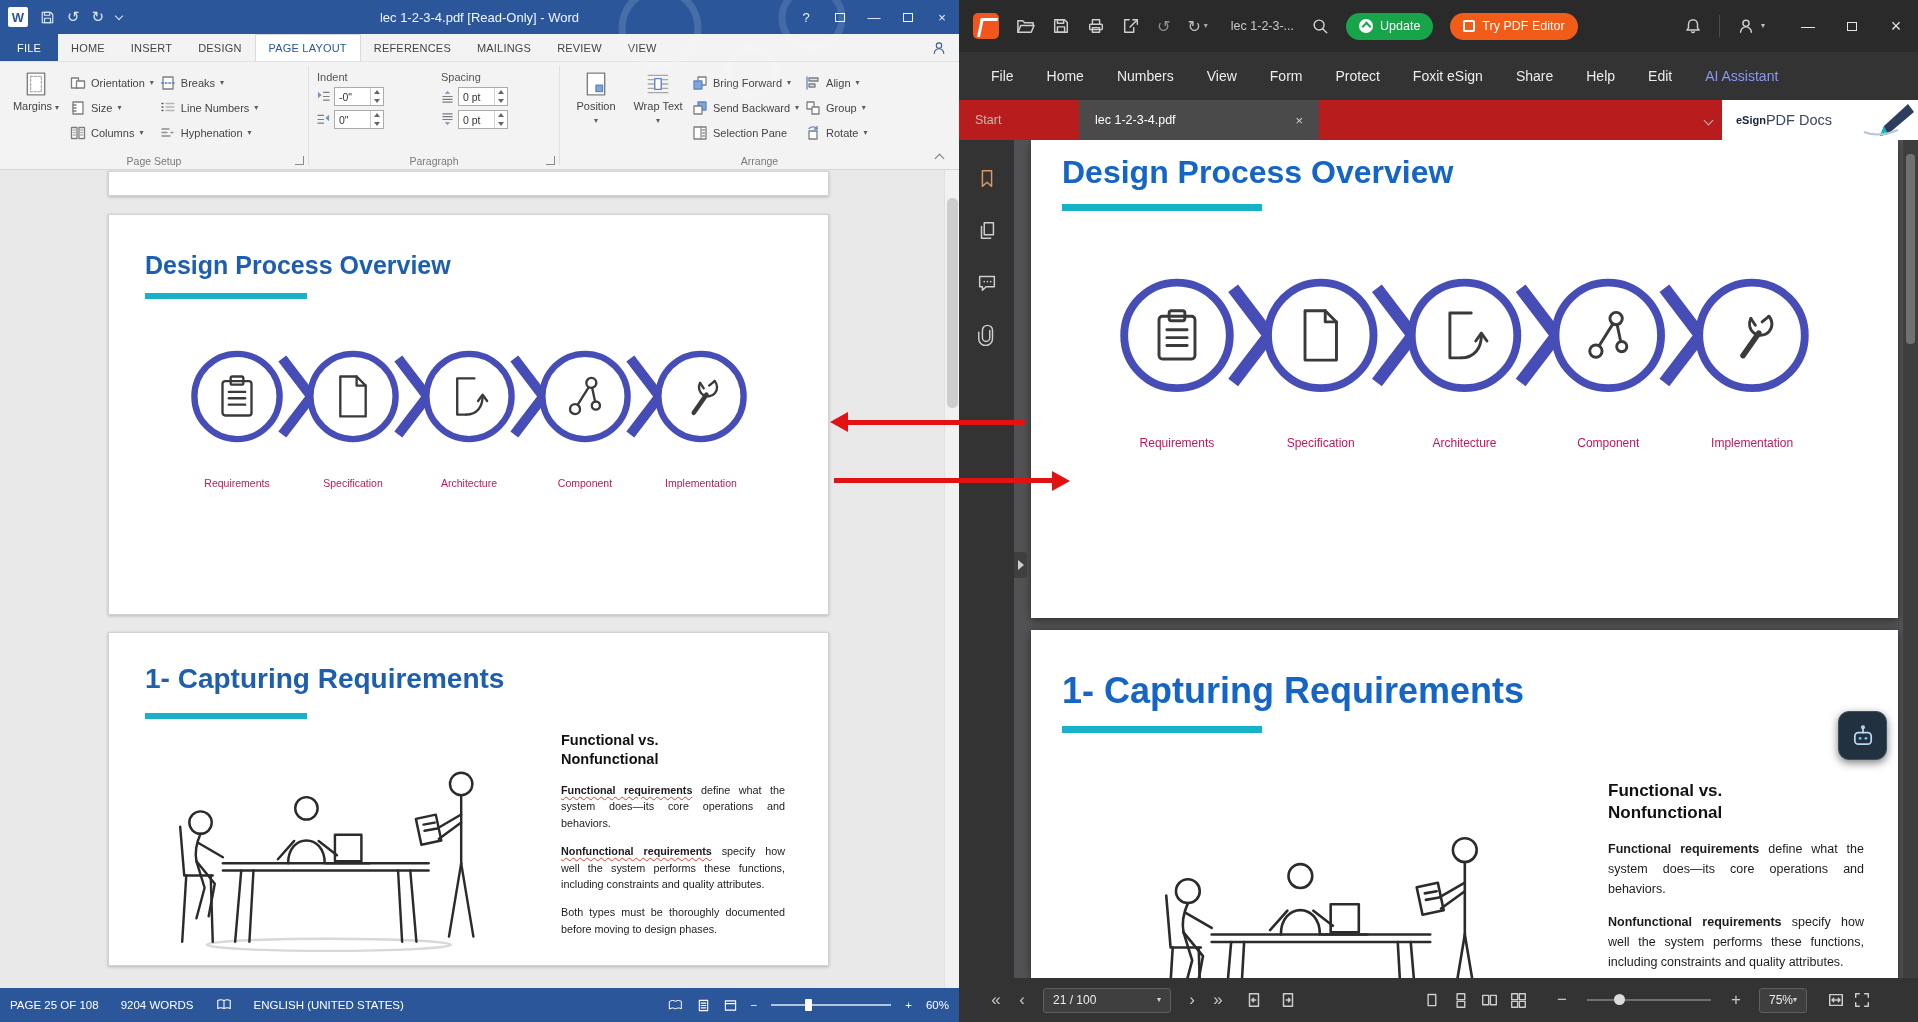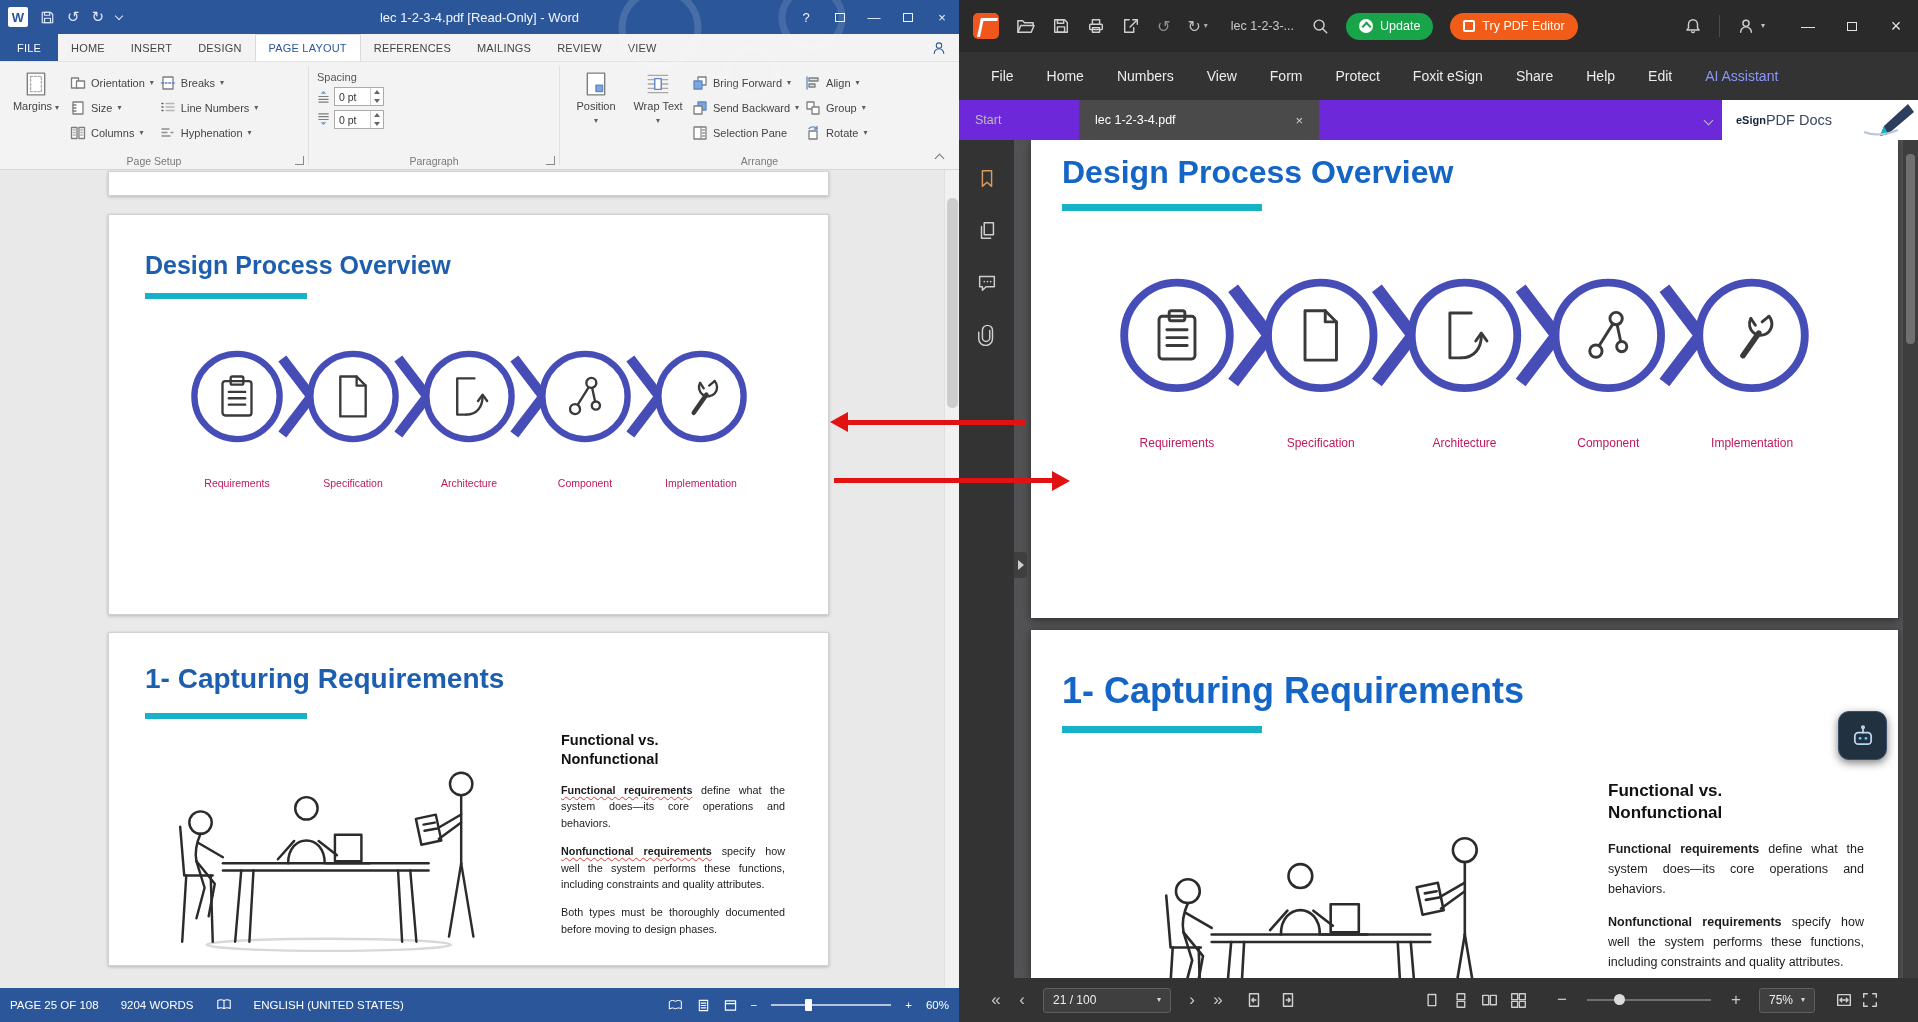--- a/index.html
+++ b/index.html
@@ -75,21 +75,21 @@
   .pill.green{background:var(--update-green,#18a449)}
   .pill.orange{background:var(--editor-orange,#f25c19)}
   .pill .dot{width:14px;height:14px;border-radius:50%;background:#fff;position:relative}
   .pill .dot::after{content:"";position:absolute;left:4px;top:3.5px;width:5px;height:5px;border-left:2px solid var(--update-green,#18a449);border-top:2px solid var(--update-green,#18a449);transform:rotate(45deg)}
   .pill .sq2{width:12px;height:12px;border:2px solid #fff;border-radius:2px}
   .fwinbtns{display:flex;height:100%;margin-left:4px}
   .fwinbtns>span{width:44px;height:100%;display:flex;align-items:center;justify-content:center;font-size:14px;color:#e4e4e4}
   .fsep{width:1px;height:22px;background:#4b4b4b}
   .fmenu{position:absolute;left:0;top:52px;width:100%;height:48px;background:var(--foxit-menubar,#333);display:flex;align-items:center;gap:33px;padding-left:32px;color:#ececec;font-size:14px}
   .fmenu .ai{color:var(--ai-accent,#8b96f8)}
-  .ftabbar{position:absolute;left:0;top:100px;width:100%;height:40px;background:#6d28d9;display:flex;align-items:stretch}
+  .ftabbar{position:absolute;left:0;top:100px;width:100%;height:40px;background:#b91c1c;display:flex;align-items:stretch}
   .ftab{display:flex;align-items:center;gap:10px;padding:0 16px;font-size:12.5px;color:#bdbdbd}
   .ftab.active{background:#4a4a4a;color:#fff;width:240px}
   .ftab.start{width:120px}
   .ftab .x{margin-left:auto;font-size:13px;color:#cfcfcf}
   .tablist-caret{margin-left:auto;align-self:center;margin-right:10px;width:7px;height:7px;border-right:1.6px solid #bbb;border-bottom:1.6px solid #bbb;transform:rotate(45deg)}
   .promo{width:196px;background:#fff;display:flex;align-items:center;padding-left:14px;position:relative;overflow:hidden}
   .promo b{font-size:11px;color:#16233c}
   .promo span.rest{font-size:14.5px;color:#3a475e}
   .promo svg{position:absolute;right:4px;top:2px}
   .fsidebar{position:absolute;left:0;top:140px;width:55px;height:838px;background:#333;display:flex;flex-direction:column;align-items:center;gap:30px;padding-top:28px}
@@ -97,21 +97,21 @@
   .fpage{position:absolute;background:#fff;box-shadow:0 2px 8px rgba(0,0,0,.45);overflow:hidden}
   .fh1{position:absolute;font-weight:bold;color:var(--foxit-heading-blue,#1565c6)}
   .fhandle{position:absolute;left:0;top:412px;width:13px;height:26px;background:#3f3f3f;border-radius:0 4px 4px 0;display:flex;align-items:center;justify-content:center}
   .fhandle::after{content:"";border-top:5px solid transparent;border-bottom:5px solid transparent;border-left:6px solid #cfcfcf}
   .fscroll{position:absolute;left:944px;top:140px;width:15px;height:838px;background:#3e3e3e}
   .fscroll .thumb{position:absolute;left:3px;width:9px;top:14px;height:190px;background:#707070;border-radius:4px}
   .fbottom{position:absolute;left:0;top:978px;width:100%;height:44px;background:#333;display:flex;align-items:center;color:#c8c8c8;padding-left:24px}
   .fbottom .nav{font-size:17px;color:#c8c8c8;width:26px;text-align:center}
   .fpagebox{height:25px;background:#3f3f3f;border:1px solid #5f5f5f;border-radius:3px;color:#eee;font-size:12px;display:flex;align-items:center;gap:10px;padding:0 9px;margin:8px 8px;min-width:128px}
   .fpagebox .car{margin-left:auto}
-  .fzoombox{height:25px;background:#3f3f3f;border:1px solid #5f5f5f;border-radius:3px;color:#eee;font-size:12px;display:flex;align-items:center;gap:8px;padding:0 9px;margin-left:10px}
+  .fzoombox{height:25px;background:#3f3f3f;border:1px solid #5f5f5f;border-radius:3px;color:#eee;font-size:12px;display:flex;align-items:center;gap:0;padding:0 9px;margin-left:10px}
   .fslider{width:124px;height:2px;background:#6f6f6f;position:relative;margin:0 12px}
   .fslider .dot{position:absolute;top:-5px;left:22%;width:11px;height:11px;border-radius:50%;background:#dcdcdc}
   .ai-fab{position:absolute;left:879px;top:711px;width:49px;height:49px;background:#22313f;border:1px solid #3c5068;border-radius:11px;box-shadow:0 3px 8px rgba(0,0,0,.5);display:flex;align-items:center;justify-content:center}
 
   
   .arrow{position:absolute;z-index:60}
   .arrow .shaft{position:absolute;height:5px;background:var(--arrow-red,#e31212)}
   .arrow .hl{position:absolute;width:0;height:0;border-top:10px solid transparent;border-bottom:10px solid transparent;border-right:18px solid var(--arrow-red,#e31212)}
   .arrow .hr{position:absolute;width:0;height:0;border-top:10px solid transparent;border-bottom:10px solid transparent;border-left:18px solid var(--arrow-red,#e31212)}
   .topdeco{position:absolute;left:600px;top:0;z-index:30;pointer-events:none}
@@ -234,20 +234,49 @@
           </div>
         </div>
         <div class="rcap"><span>Page Setup</span></div>
         <i class="launch"></i>
       </div>
 
       <div class="rsep"></div>
 
       <div class="rgroup" style="width:250px">
         <div class="rrow" style="padding-top:4px">
+          <div class="pcol" style="width:118px">
+            <div class="pcolhead">Indent</div>
+            <div class="prow">
+              <svg class="wic" width="13" height="13" viewBox="0 0 14 14">
+                  <path d="M1,2 l4,3.5 -4,3.5 z" fill="#6f96c9" style="stroke:none"></path>
+                  <path d="M7,2.5 h6 M7,7 h6 M7,11 h6"></path>
+                </svg>
+              <div class="pfield">
+                  <span>-0"</span>
+                  <span class="spin">
+                    <i class="su"></i>
+                    <i class="sd"></i>
+                  </span>
+                </div>
+            </div>
+            <div class="prow">
+              <svg class="wic" width="13" height="13" viewBox="0 0 14 14">
+                  <path d="M13,2 l-4,3.5 4,3.5 z" fill="#6f96c9" style="stroke:none"></path>
+                  <path d="M1,2.5 h6 M1,7 h6 M1,11 h6"></path>
+                </svg>
+              <div class="pfield">
+                  <span>0"</span>
+                  <span class="spin">
+                    <i class="su"></i>
+                    <i class="sd"></i>
+                  </span>
+                </div>
+            </div>
+          </div>
           <div class="pcol" style="width:110px">
             <div class="pcolhead">Spacing</div>
             <div class="prow">
               <svg class="wic" width="13" height="13" viewBox="0 0 14 14">
                   <path d="M7,1 l3,3 h-6 z" fill="#6f96c9" style="stroke:none"></path>
                   <path d="M2,7 h10 M2,10 h10 M2,13 h10"></path>
                 </svg>
               <div class="pfield">
                   <span>0 pt</span>
                   <span class="spin">

